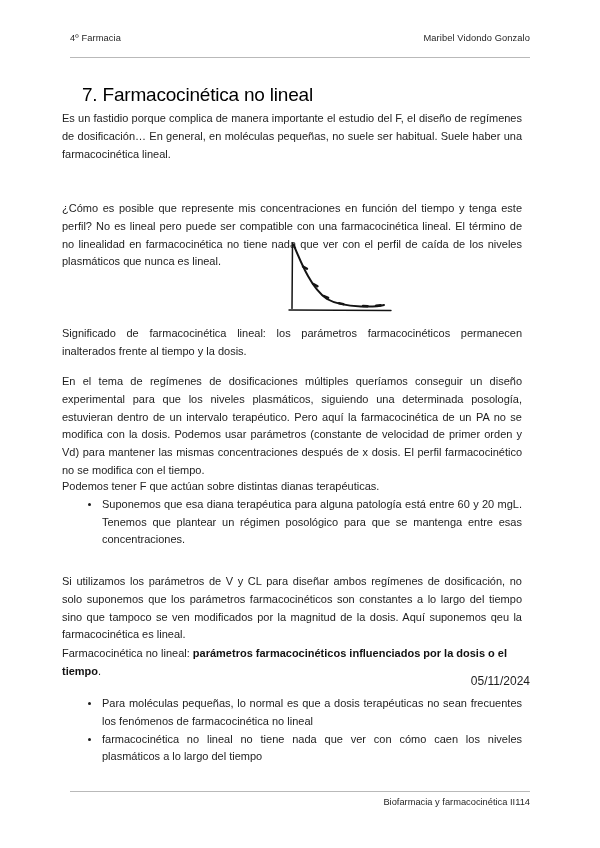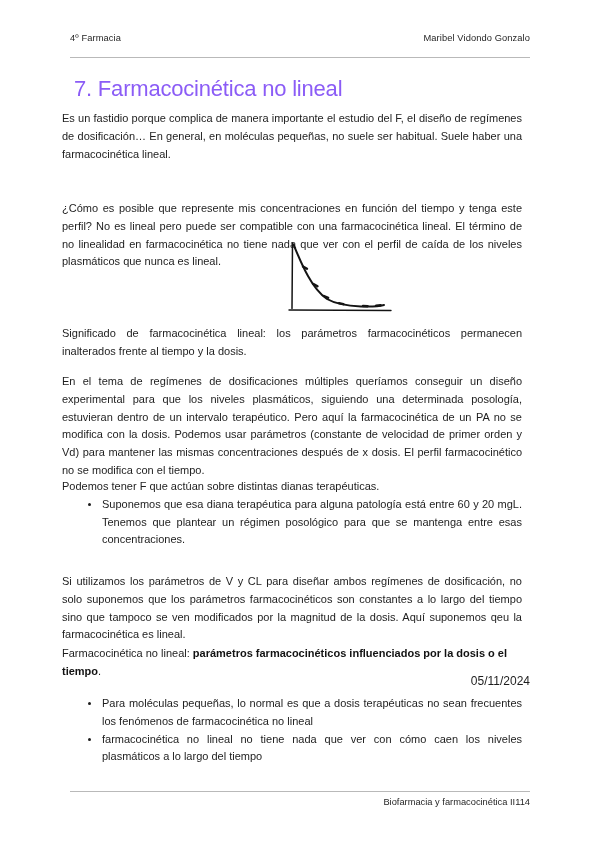--- a/index.html
+++ b/index.html
@@ -47,26 +47,26 @@
     height: 1px;
     background: #b9b9b9;
   }
 
   
   .doc-title {
     position: absolute;
     left: 70px;
     top: 72px;
     width: 460px;
-    font-size: 22px;
+    font-size: 19px;
     font-weight: 400;
-    color: #8b5cf6;
+    color: #000000;
     letter-spacing: -0.2px;
     line-height: 1.15;
-    margin: 4px;
+    margin: 12px;
   }
 
   
   .block {
     position: absolute;
     left: 62px;
     width: 460px;
     font-size: 11px;
     line-height: 1.62;
     text-align: justify;

